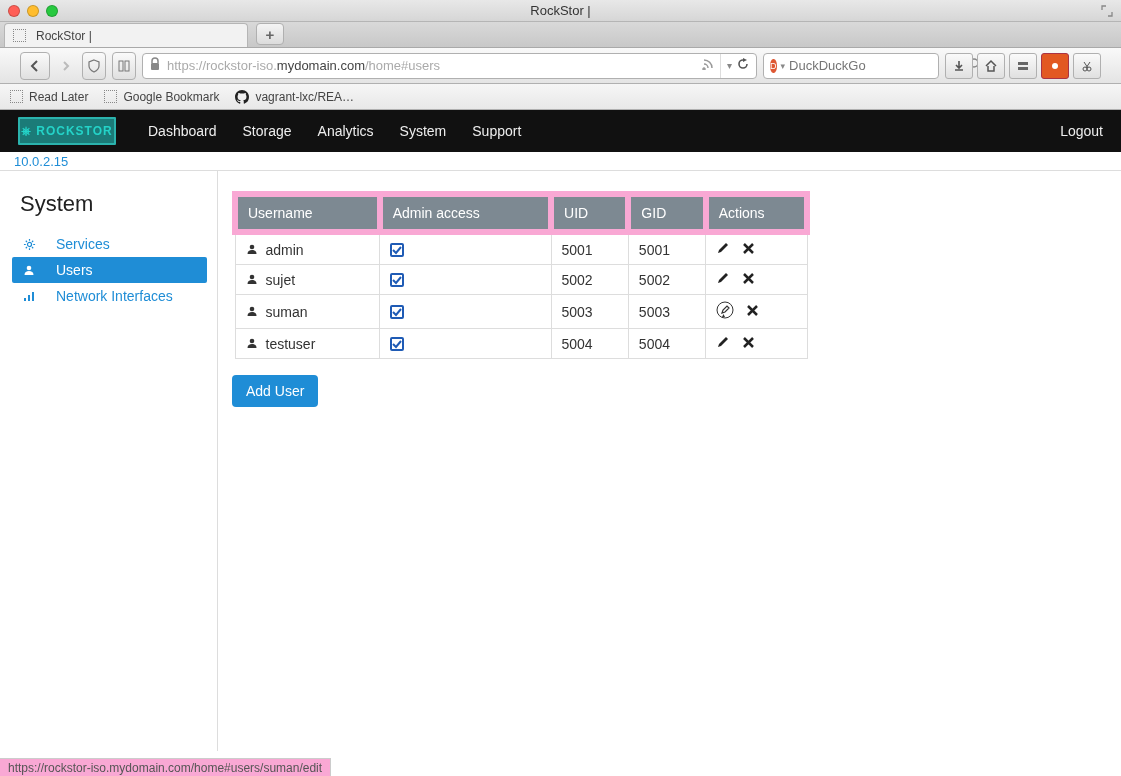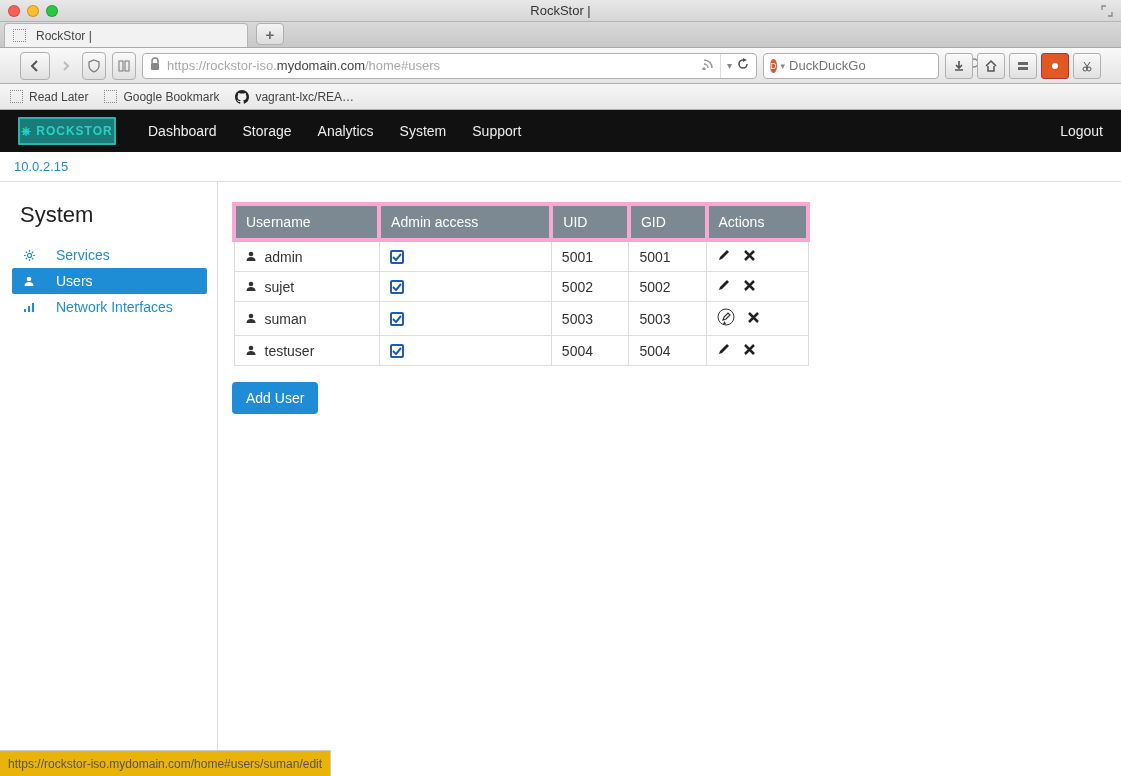--- a/index.html
+++ b/index.html
@@ -43,45 +43,45 @@
 .bm .gh{width:14px;height:14px;}
 
 
 .app-top{ height:42px; background:#111; display:flex; align-items:center; padding:0 18px; color:#ccc;}
 .logo{ width:98px; height:28px; background:#1b7b78; border:2px solid #2bb3ad; border-radius:1px; display:flex; align-items:center; justify-content:center; color:#24d3c8; font-weight:bold; font-size:12px; letter-spacing:1px;}
 .app-nav{ display:flex; gap:26px; margin-left:32px;}
 .app-nav a{ color:#eee; font-size:14px; text-decoration:none;}
 .app-logout{ margin-left:auto; color:#eee; font-size:14px;}
 
 
-.statusbar{ height:30px; border-bottom:1px solid #ddd; display:flex; align-items:center; padding:0 14px; font-size:13px;}
+.statusbar{ height:19px; border-bottom:1px solid #ddd; display:flex; align-items:center; padding:0 14px; font-size:13px;}
 .statusbar .ip{ color:#1f8dd6;}
 .statusbar .right{ margin-left:auto; display:flex; gap:34px; color:#444;}
 
 
 .main{ display:flex; height: calc(776px - 22px - 26px - 36px - 26px - 42px - 26px - 18px);}
 .sidebar{ width:218px; border-right:1px solid #ddd; padding:20px 10px 20px 12px;}
 .sidebar h2{ font-size:22px; font-weight:normal; color:#222; margin-bottom:14px; margin-left:8px;}
 .side-list{ list-style:none;}
 .side-list li{ padding:5px 10px; display:flex; align-items:center; gap:20px; font-size:14px; color:#1f8dd6; border-radius:2px;}
 .side-list li.active{ background:#1f8dd6; color:#fff;}
 .side-list li .icn{width:14px; display:inline-flex; justify-content:center;}
 
 .content{ flex:1; padding:20px 20px 20px 14px;}
 table.users{ width:578px; border-collapse:collapse; font-size:14px;}
-table.users th{ background:#7d8992; color:#fff; text-align:left; padding:8px 10px; font-weight:normal; border:4px solid #f9a8d4;}
+table.users th{ background:#7d8992; color:#fff; text-align:left; padding:8px 10px; font-weight:normal; border:6px solid #f9a8d4;}
 table.users td{ border:1px solid #ddd; padding:6px 10px; color:#333; vertical-align:middle;}
 table.users td .userline{display:flex; align-items:center; gap:8px;}
 .checkbox{ width:14px; height:14px; border:2px solid #1f5bb5; border-radius:2px; display:inline-flex; align-items:center; justify-content:center;}
 .checkbox svg{width:10px;height:10px;}
 .actions{ display:flex; gap:12px; align-items:center;}
 .actions .ic{ cursor:pointer; color:#222;}
 .add-btn{ margin-top:16px; background:#1f8dd6; color:#fff; border:none; border-radius:4px; padding:8px 14px; font-size:14px; cursor:pointer;}
 
-.footer-status{ position:absolute; bottom:0; left:0; height:26px; background:#eab308; border:1px solid #ccc; border-bottom:none; border-left:none; padding:5px 8px; font-size:12px; color:#555; display:flex; align-items:center;}
+.footer-status{ position:absolute; bottom:0; left:0; height:18px; background:#f9a8d4; border:1px solid #ccc; border-bottom:none; border-left:none; padding:5px 8px; font-size:12px; color:#555; display:flex; align-items:center;}
 </style>
 </head>
 <body>
 
 <div class="mac-titlebar">
   <div class="traffic-lights">
     <div class="tl red"></div>
     <div class="tl yellow"></div>
     <div class="tl green"></div>
   </div>

